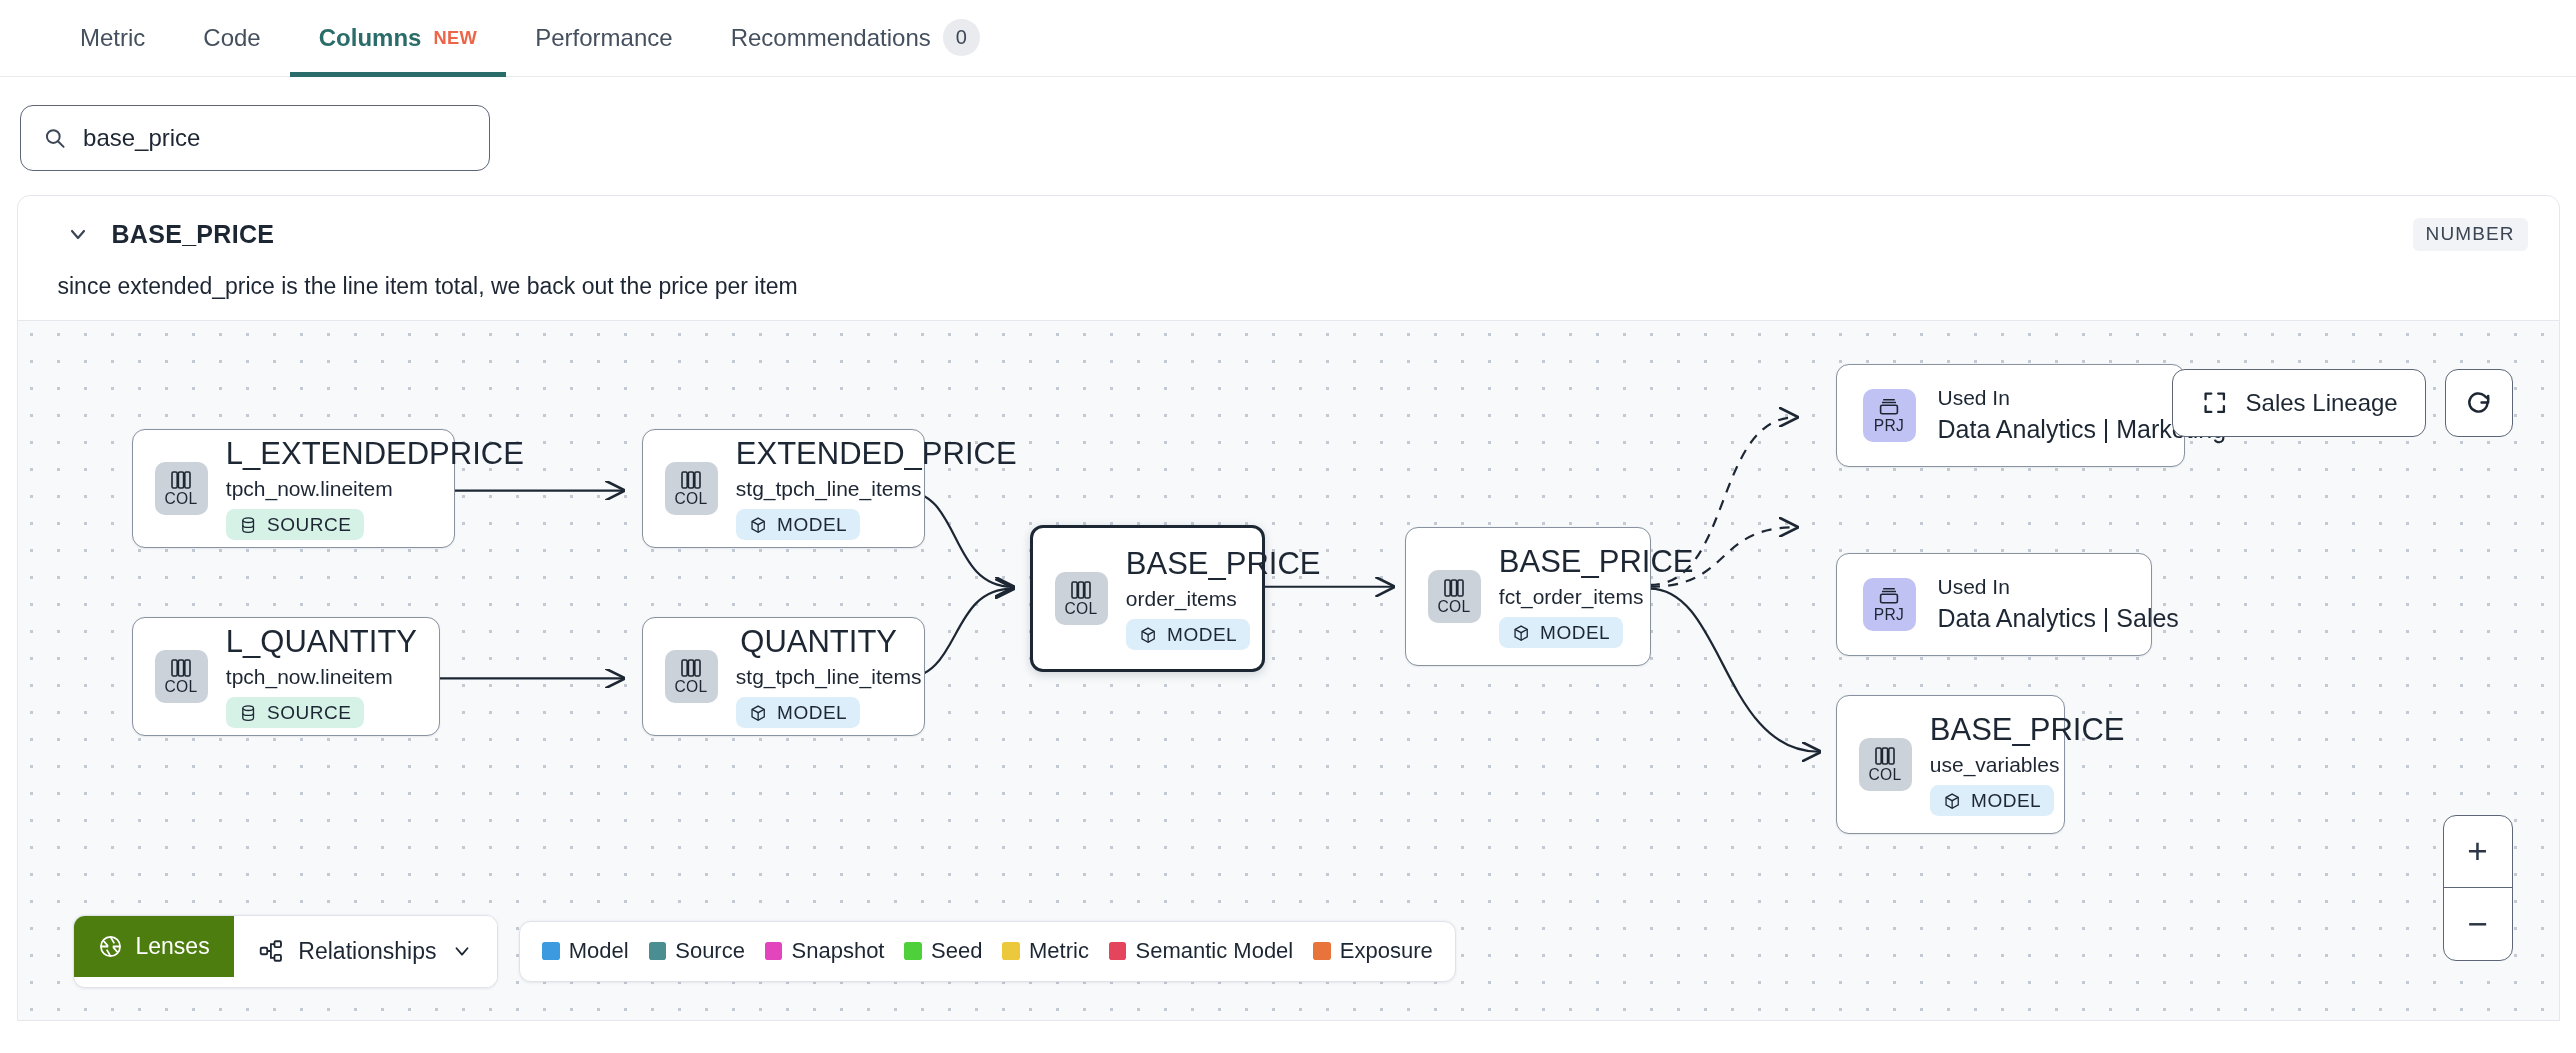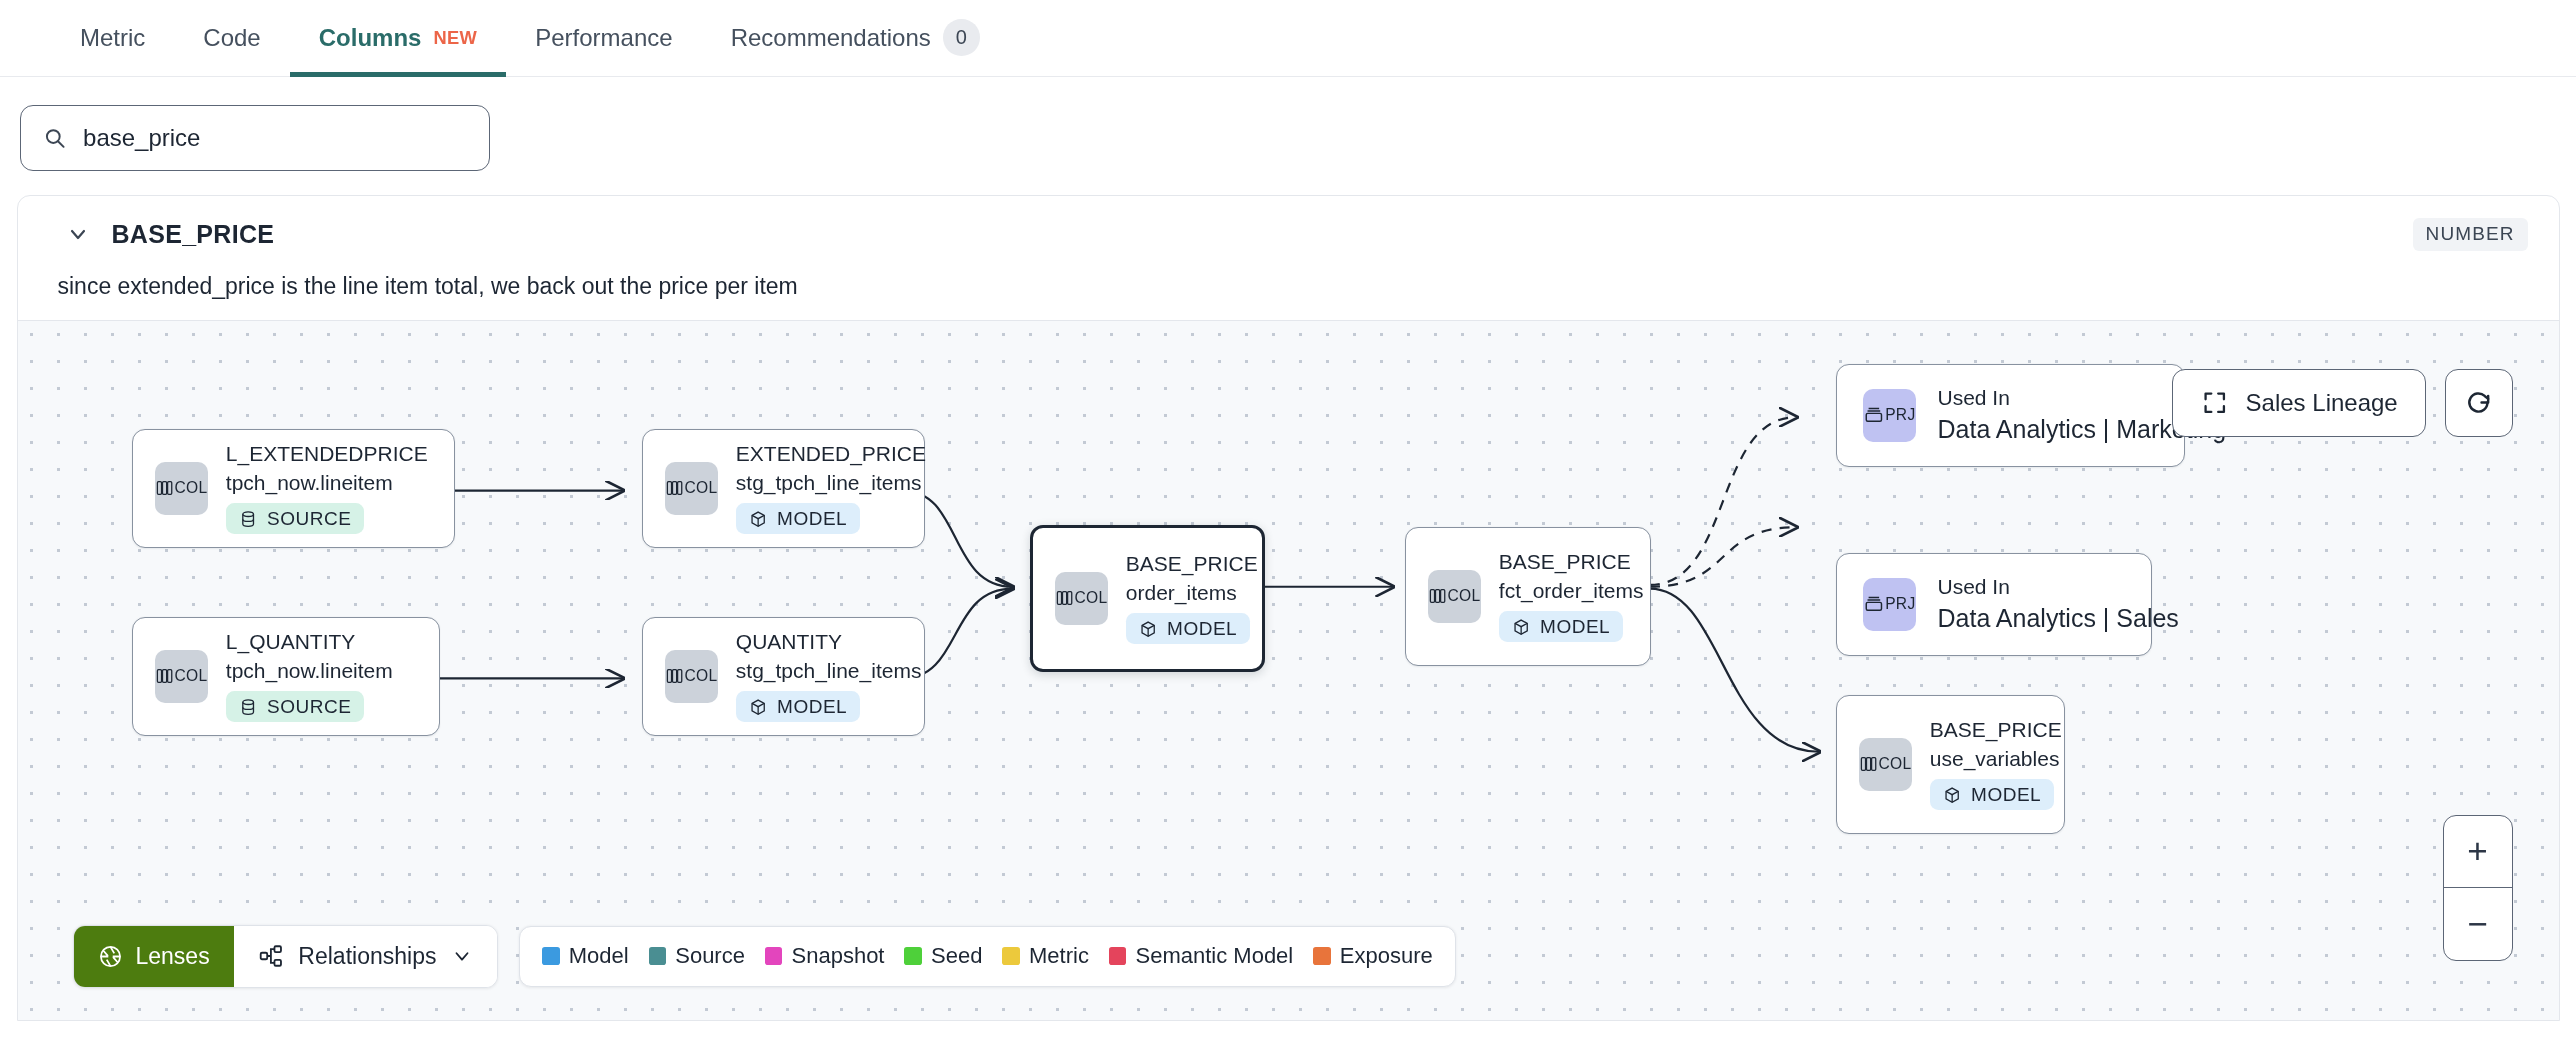--- a/index.html
+++ b/index.html
@@ -152,30 +152,30 @@
   }
   .node.selected {
     border: 3.7px solid #1d2633;
     box-shadow: 0 2.8px 9.2px rgba(20,28,40,.16);
   }
   .ntype {
     width: 53px; height: 53px;
     border-radius: 10px;
     background: #ccd2da;
     display: flex;
-    flex-direction: row;
+    flex-direction: column;
     align-items: center;
     justify-content: center;
     gap: 0.9px;
     flex: none;
   }
   .ntype.prj { background: #bfc2f2; }
   .ntype-text { font-size: 15.6px; color: #1d2633; line-height: 1; letter-spacing: 0.3px; }
   .nbody { display: flex; flex-direction: column; gap: 5.5px; min-width: 0; }
-  .ntitle { font-size: 21px; color: #1d2633; white-space: nowrap; }
+  .ntitle { font-size: 31px; color: #1d2633; white-space: nowrap; text-align: center; }
   .nsub { font-size: 21px; color: #1d2633; white-space: nowrap; }
   .nchip {
     align-self: flex-start;
     display: inline-flex;
     align-items: center;
     gap: 10px;
     padding: 4.6px 13px;
     border-radius: 8.3px;
     font-size: 19px;
     color: #1d2633;
@@ -249,21 +249,21 @@
     background: #4d7c0f;
     color: #fff;
     display: flex; align-items: center; gap: 13px;
     padding: 0 24px; height: 61px;
     font-size: 23px; cursor: pointer;
   }
   .rel-btn {
     background: #fff;
     color: #1d2633;
     display: flex; align-items: center; gap: 14.7px;
-    padding: 0 24px; height: 61px;
+    padding: 0 24px; height: 71px;
     font-size: 23px; cursor: pointer;
   }
   .legend {
     display: flex; align-items: center; gap: 20px;
     height: 61px;
     padding: 0 22px;
     border: 1.8px solid #dfe3e9;
     border-radius: 12px;
     background: #fff;
     box-shadow: 0 0.9px 2.8px rgba(20,28,40,.08);

